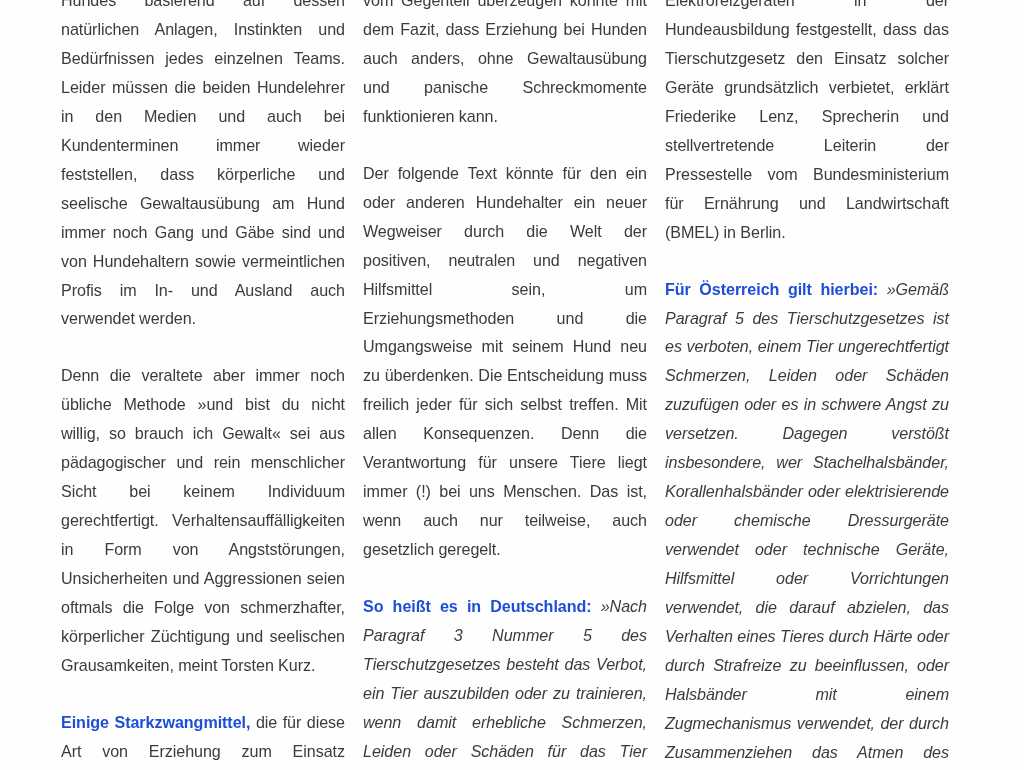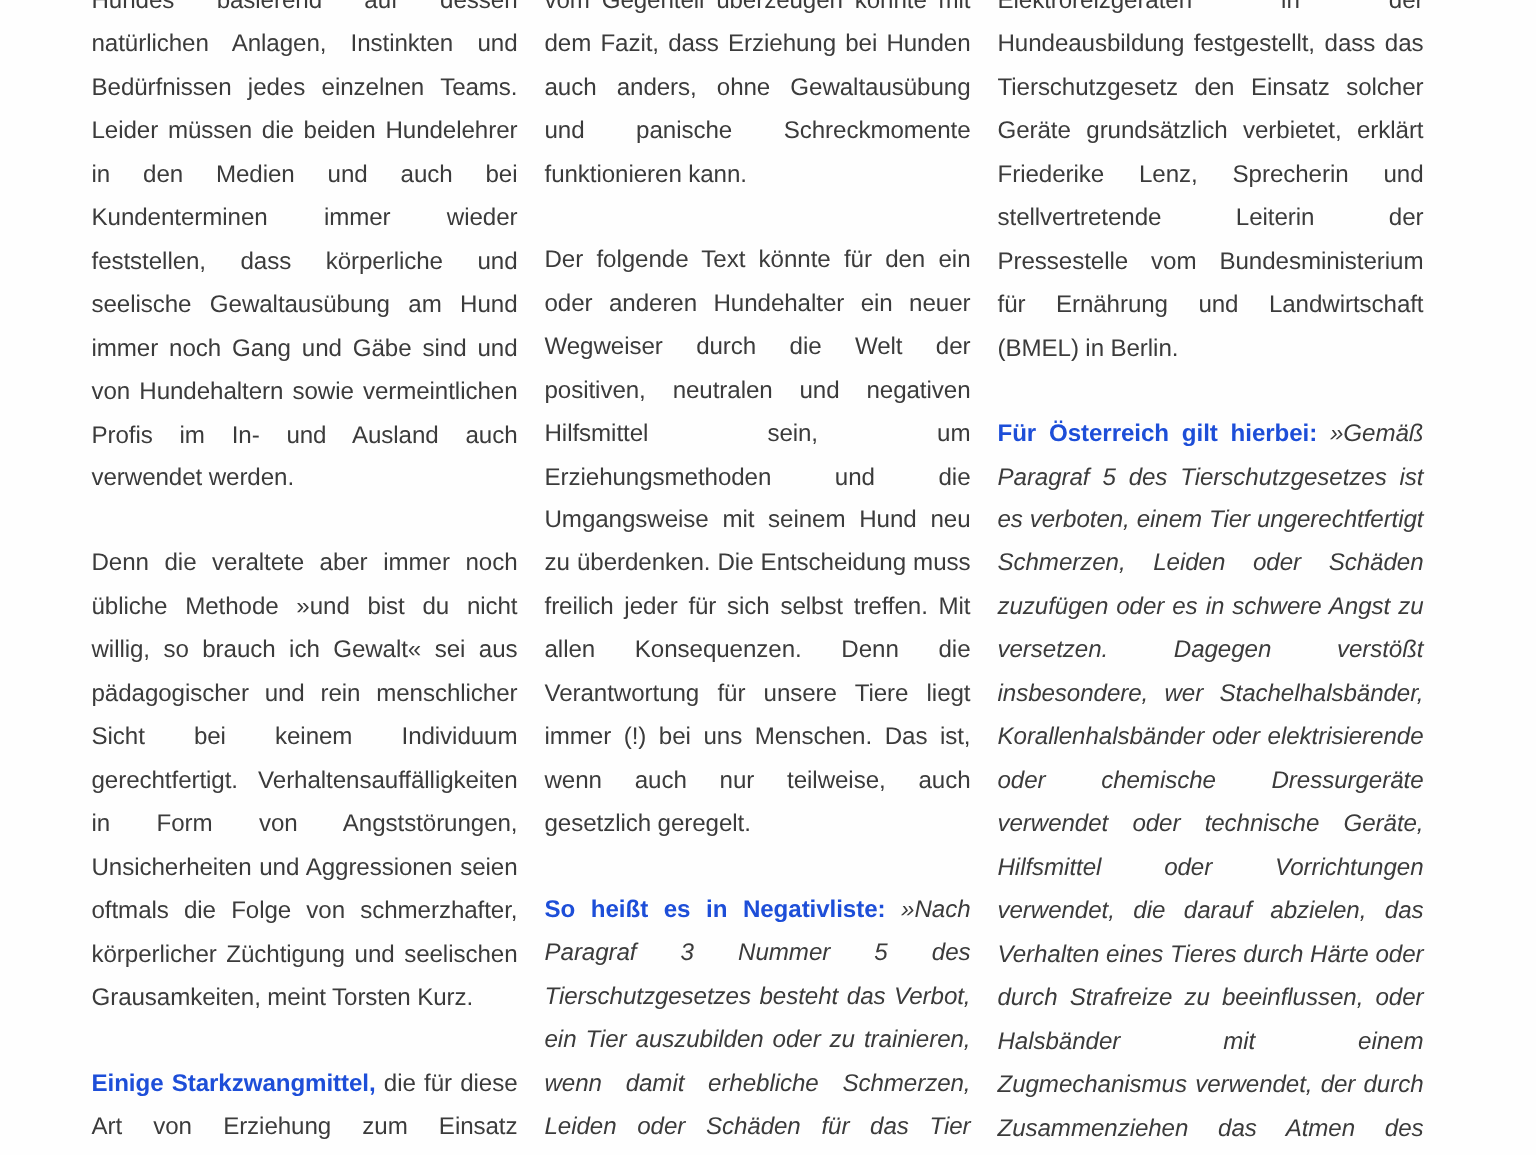--- a/index.html
+++ b/index.html
@@ -95,21 +95,21 @@
 
       <p class="para">
         <span class="lead-in"></span><span class="quote"></span><span>vom Gegenteil überzeugen könnte mit dem Fazit, dass Erziehung bei Hunden auch anders, ohne Gewaltausübung und panische Schreckmomente funktionieren kann.</span>
       </p>
 
       <p class="para">
         <span class="lead-in"></span><span class="quote"></span><span>Der folgende Text könnte für den ein oder anderen Hundehalter ein neuer Wegweiser durch die Welt der positiven, neutralen und negativen Hilfsmittel sein, um Erziehungsmethoden und die Umgangsweise mit seinem Hund neu zu überdenken. Die Entscheidung muss freilich jeder für sich selbst treffen. Mit allen Konsequenzen. Denn die Verantwortung für unsere Tiere liegt immer (!) bei uns Menschen. Das ist, wenn auch nur teilweise, auch gesetzlich geregelt.</span>
       </p>
 
       <p class="para">
-        <span class="lead-in">So heißt es in Negativliste:</span><span class="quote"> »Nach Paragraf 3 Nummer 5 des Tierschutzgesetzes besteht das Verbot, ein Tier auszubilden oder zu trainieren, wenn damit erhebliche Schmerzen, Leiden oder Schäden für das Tier verbunden sind«.</span>
+        <span class="lead-in">So heißt es in Deutschland:</span><span class="quote"> »Nach Paragraf 3 Nummer 5 des Tierschutzgesetzes besteht das Verbot, ein Tier auszubilden oder zu trainieren, wenn damit erhebliche Schmerzen, Leiden oder Schäden für das Tier verbunden sind«.</span>
       </p>
 
     </div>
 
     <div class="column">
 
       <p class="para">
         <span class="lead-in"></span><span class="quote"></span><span>Elektroreizgeräten in der Hundeausbildung festgestellt, dass das Tierschutzgesetz den Einsatz solcher Geräte grundsätzlich verbietet, erklärt Friederike Lenz, Sprecherin und stellvertretende Leiterin der Pressestelle vom Bundesministerium für Ernährung und Landwirtschaft (BMEL) in Berlin.</span>
       </p>
 

